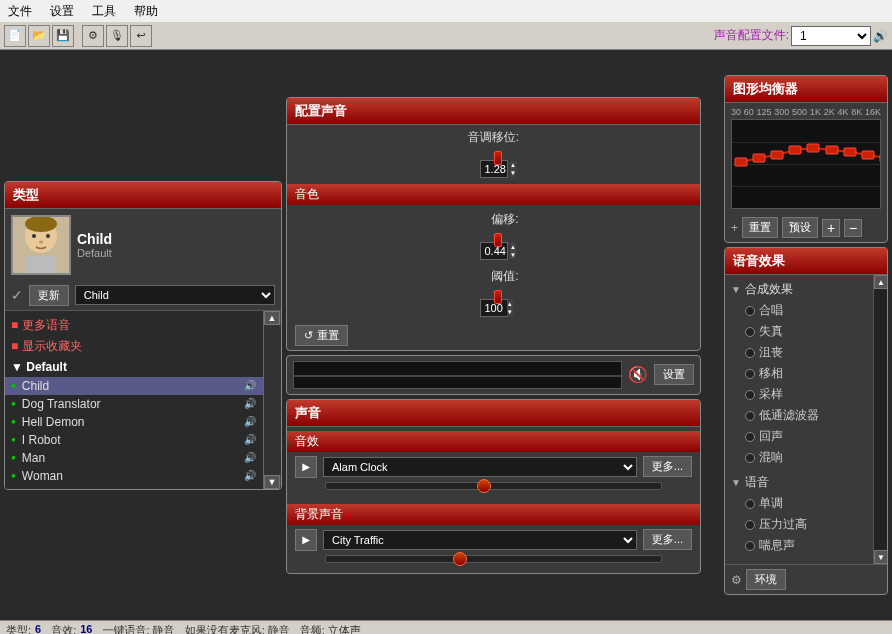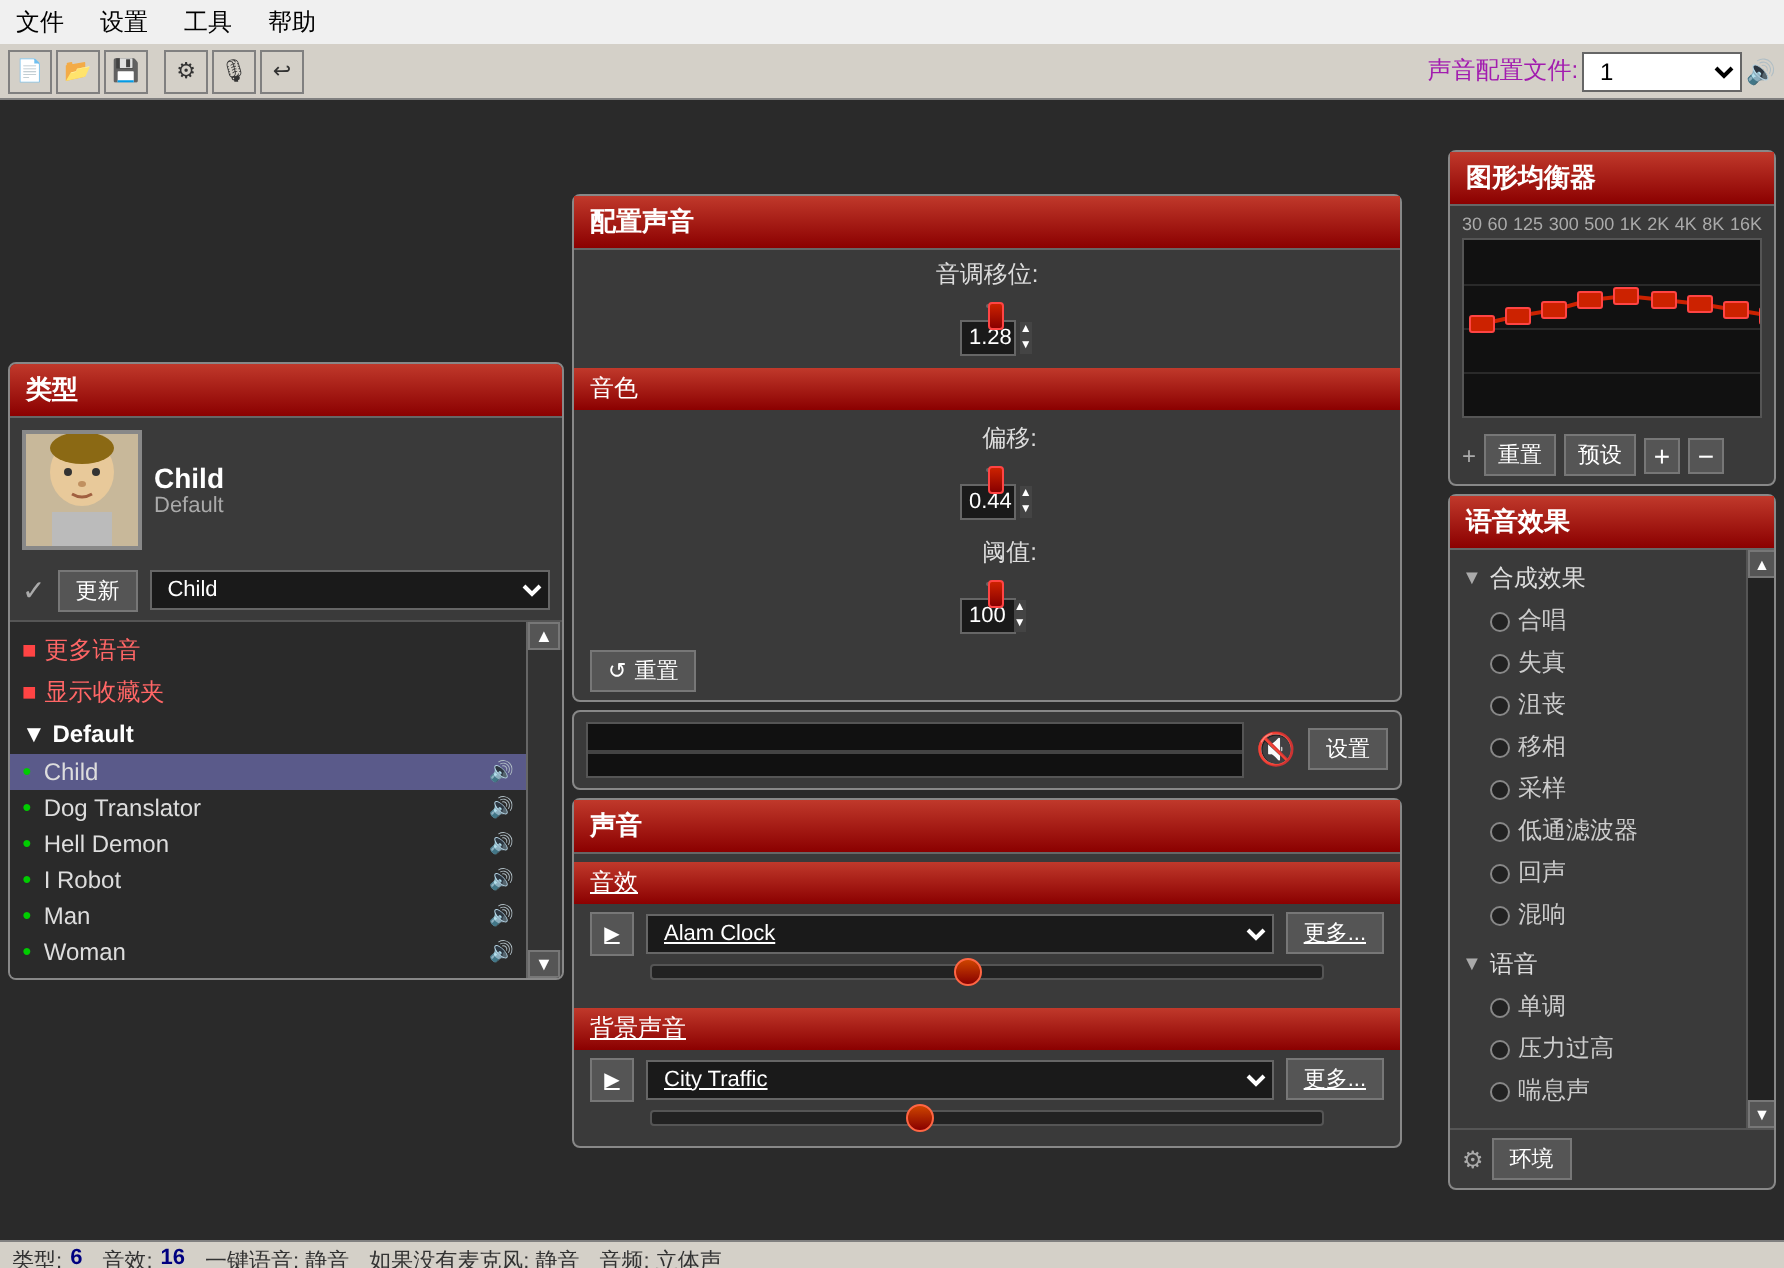--- a/index.html
+++ b/index.html
@@ -303,21 +303,20 @@
     }
 
     
     .sound-panel {
       background: #3a3a3a;
       border: 1px solid #888;
       border-radius: 4px;
     }
     .sound-section {
       padding: 4px 8px;
-      text-decoration: underline;
     }
     .sound-section-label {
       background: linear-gradient(to bottom, #c0392b, #8b0000);
       color: #fff;
       font-size: 12px;
       padding: 2px 8px;
       margin: 0 -8px 4px -8px;
     }
     .sound-row {
       display: flex;

